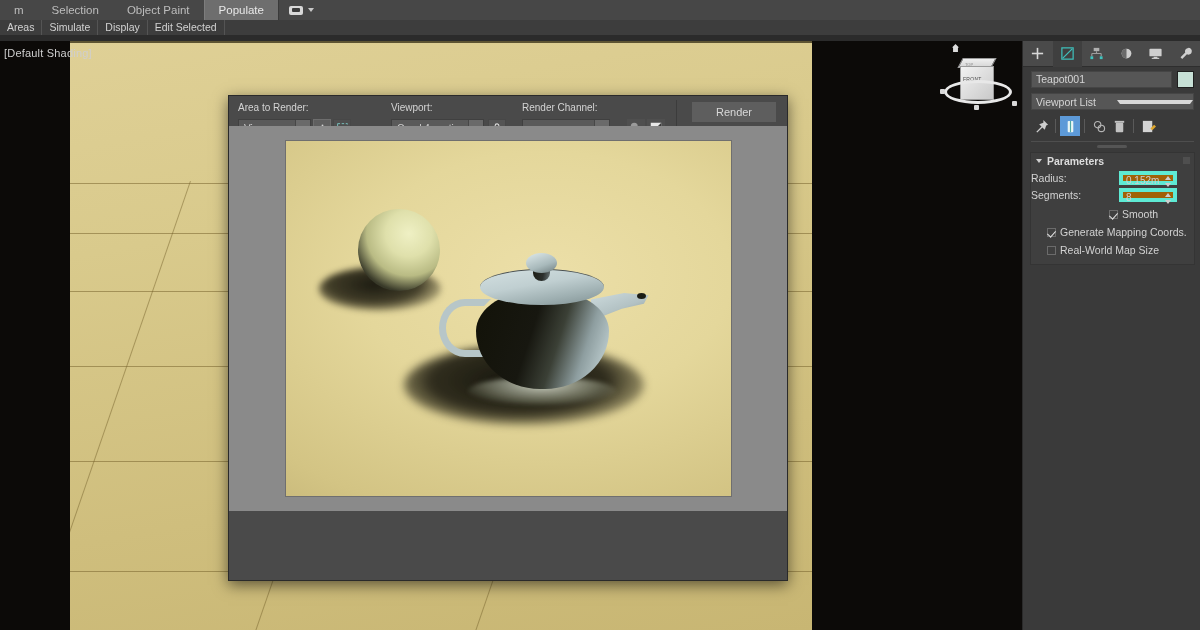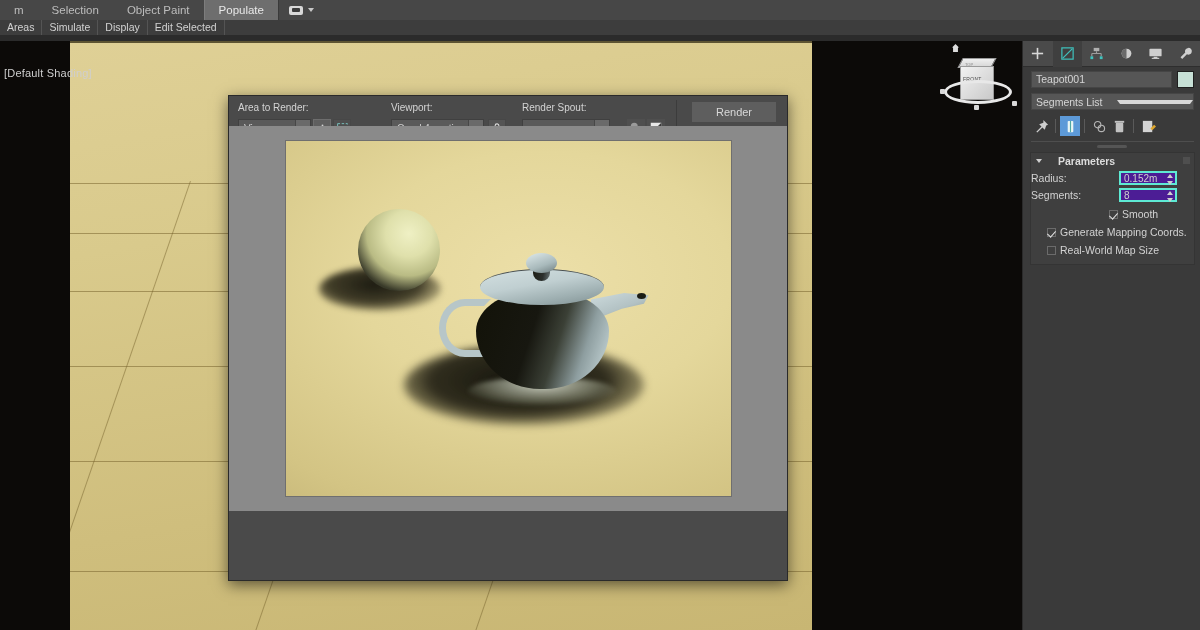--- a/index.html
+++ b/index.html
@@ -61,21 +61,21 @@
   .grid-h {
     position: absolute; left: 0; width: 742px; height: 1px;
     background: rgba(120,100,45,0.55);
   }
   .grid-d {
     position: absolute; width: 1px; background: rgba(120,100,45,0.5);
     transform-origin: top left;
   }
   .vp-label {
     position: absolute; left: 4px; top: 6px; color: #cfcfcf; font-size: 11px;
-    letter-spacing: .2px; white-space: nowrap; z-index: 5; margin-top: 20px;
+    letter-spacing: .2px; white-space: nowrap; z-index: 5;
   }
 
   
   .vp-sphere {
     position: absolute; left: 193px; top: 170px; width: 128px; height: 128px;
     border-radius: 50%;
     background: radial-gradient(circle at 38% 28%, #e2e4b4 0%, #c8cd93 35%, #8f9460 62%, #25261a 90%, #121208 100%);
   }
 
   
@@ -282,31 +282,31 @@
   }
   .cp-sep { width:1px; height:14px; background:#5a5a5a; margin:0 4px; }
   .sbtn { width:20px; height:20px; display:flex; align-items:center; justify-content:center;}
   .sbtn.on { background:#5d9ad8; }
 
   .cp-grip { margin:3px auto 0; width:30px; height:3px; background:#555; border-radius:2px;}
   .cp-hr { margin:3px 6px 0 8px; height:1px; background:#4e4e4e; }
 
   .rollout { margin:4px 5px 0 7px; background:#3f3f3f; border:1px solid #343434; }
   .rollout-hdr {
-    height:15px; display:flex; align-items:center; gap:16px; padding-left:5px;
+    height:15px; display:flex; align-items:center; gap:5px; padding-left:5px;
     color:#dcdcdc; font-size:10.5px; font-weight:bold;
   }
   .tri { width:0;height:0;border-left:3.5px solid transparent;border-right:3.5px solid transparent;
     border-top:4px solid #cfcfcf; }
   .rollout-x { margin-left:auto; margin-right:4px; width:7px; height:7px; background:#4f4f4f;}
 
   .prow { display:flex; align-items:center; margin:3px 8px 0 0; }
   .prow .plabel { color:#d2d2d2; font-size:10.5px; width:88px; padding-right:4px; }
   .spinbox {
-    width:58px; height:14px; background:#4c1d95; border:2px solid #5eead4;
+    width:58px; height:14px; background:#a16207; border:4px solid #5eead4;
     color:#cfcfcf; font-size:10px; line-height:12px; padding-left:3px; position:relative;
   }
   .spin-arrows {
     position:absolute; right:1px; top:1px; width:8px; height:11px;
     display:flex; flex-direction:column; justify-content:space-between; align-items:center;
   }
   .spin-up { width:0;height:0;border-left:3px solid transparent;border-right:3px solid transparent;border-bottom:4px solid #cfcfcf;}
   .spin-dn { width:0;height:0;border-left:3px solid transparent;border-right:3px solid transparent;border-top:4px solid #cfcfcf;}
 
   .cbrow { display:flex; align-items:center; gap:4px; color:#d2d2d2; font-size:10.5px; }
@@ -420,21 +420,21 @@
               <span class="arrow-d"></span>
             </span>
         </div>
         <div class="iconbtn" style="left:259px; top:23px; width:18px; height:18px;">
           <svg width="12" height="12" viewBox="0 0 16 16">
               <rect x="3" y="7" width="10" height="7" rx="1" fill="#dedede"></rect>
               <path d="M5.5 7V5a2.5 2.5 0 015 0v2" fill="none" stroke="#dedede" stroke-width="1.4"></path>
             </svg>
         </div>
 
-        <div class="lbl" style="left:293px; top:6px;">Render Spout:</div>
+        <div class="lbl" style="left:293px; top:6px;">Render Channel:</div>
         <div class="combo" style="left:293px; top:23px; width:88px;">
           <span class="ctext"></span>
           <span class="carrow">
               <span class="arrow-d"></span>
             </span>
         </div>
         <div class="iconbtn" style="left:398px; top:23px; width:18px; height:18px; background:#4f4f4f; border-color:#4f4f4f;">
           <svg width="14" height="14" viewBox="0 0 16 16">
               <circle cx="6" cy="6" r="4" fill="#9a9a9a"></circle>
               <circle cx="10" cy="11" r="4" fill="#d8a43a"></circle>
@@ -599,21 +599,21 @@
           </svg>
       </div>
     </div>
 
     <div class="cp-namerow">
       <div class="cp-name">Teapot001</div>
       <div class="cp-swatch"></div>
     </div>
 
     <div class="cp-modlist">
-      <span>Segments List</span>
+      <span>Viewport List</span>
       <span class="carrow" style="background:transparent;border:none;width:16px;display:flex;align-items:center;justify-content:center">
           <span class="arrow-d"></span>
         </span>
     </div>
 
 
     <div class="cp-stackbar">
       <div class="sbtn">
         <svg width="15" height="15" viewBox="0 0 16 16">
             <path d="M10 1l5 5-2 1-1.5 4.5L9 9 3.5 14.5 2.5 13.5 8 8 5.5 5.5 10 4z" fill="#cfcfcf"></path>

